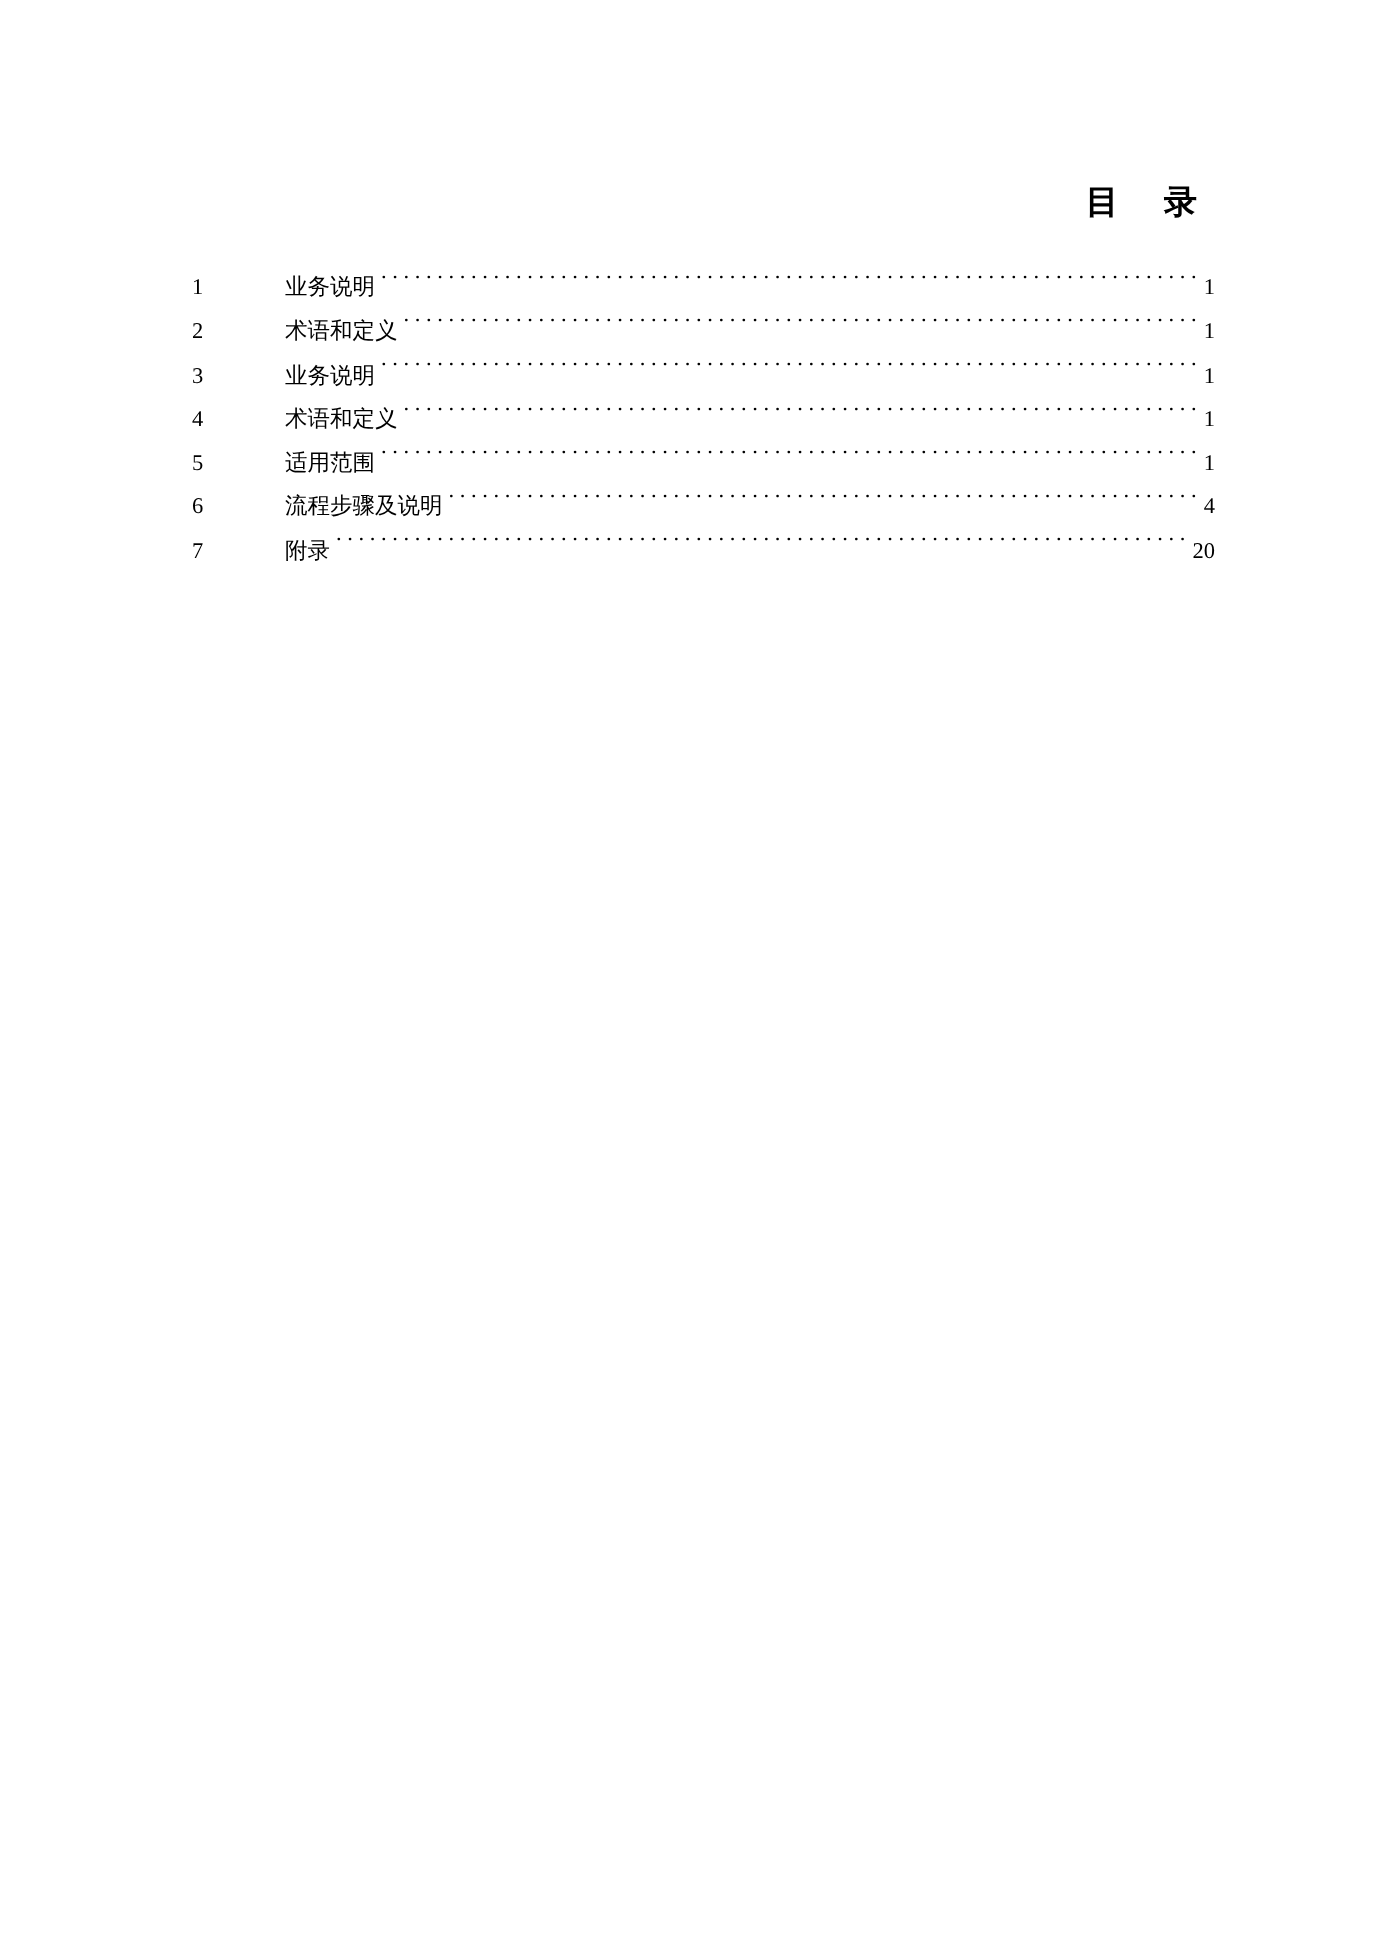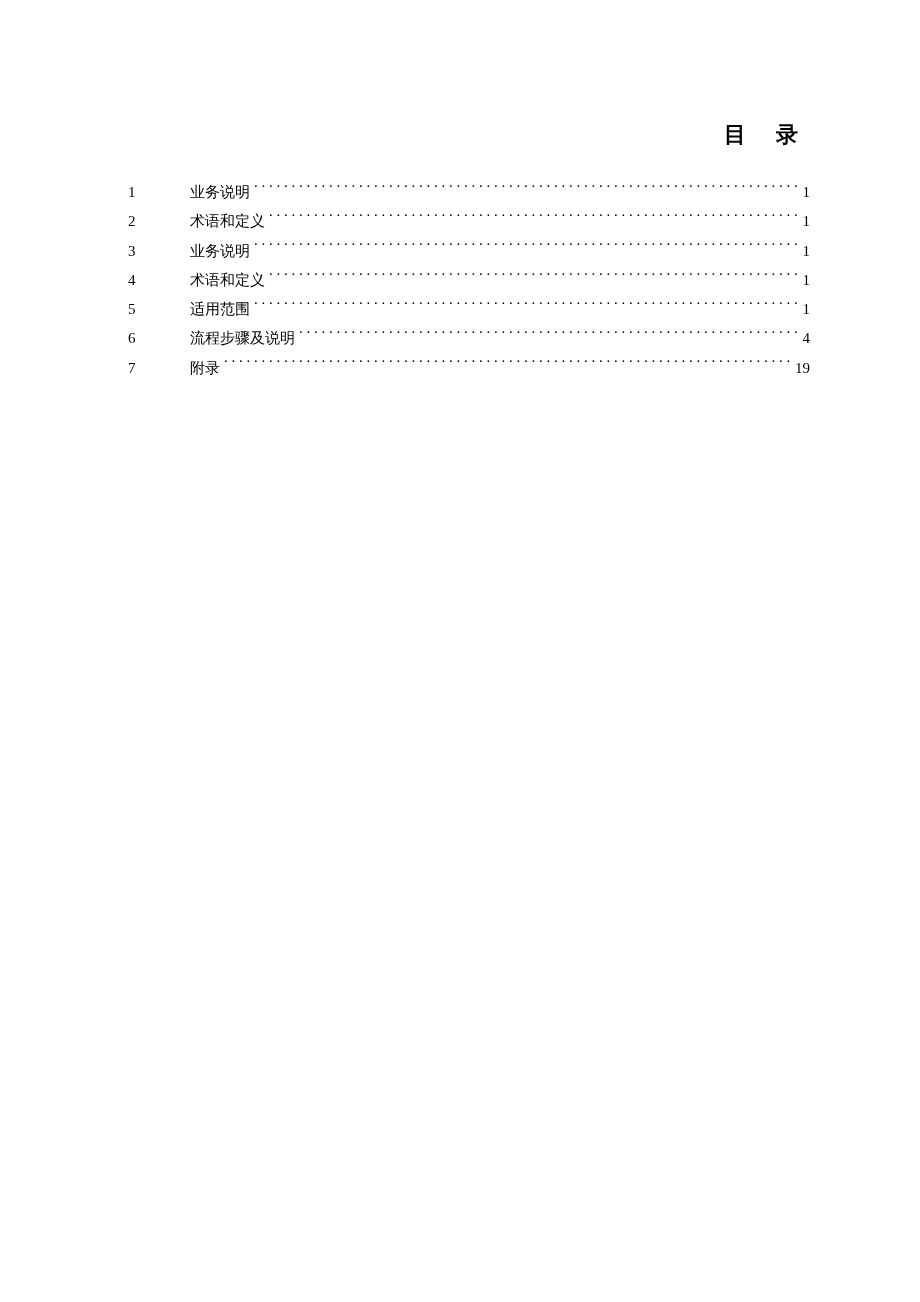--- a/index.html
+++ b/index.html
@@ -97,15 +97,15 @@
   <div class="toc-row">
     <span class="toc-num">6</span>
     <span class="toc-label">流程步骤及说明</span>
     <span class="toc-dots"></span>
     <span class="toc-page">4</span>
   </div>
   <div class="toc-row">
     <span class="toc-num">7</span>
     <span class="toc-label">附录</span>
     <span class="toc-dots"></span>
-    <span class="toc-page">19</span>
+    <span class="toc-page">20</span>
   </div>
 </div>
 
 </body></html>

